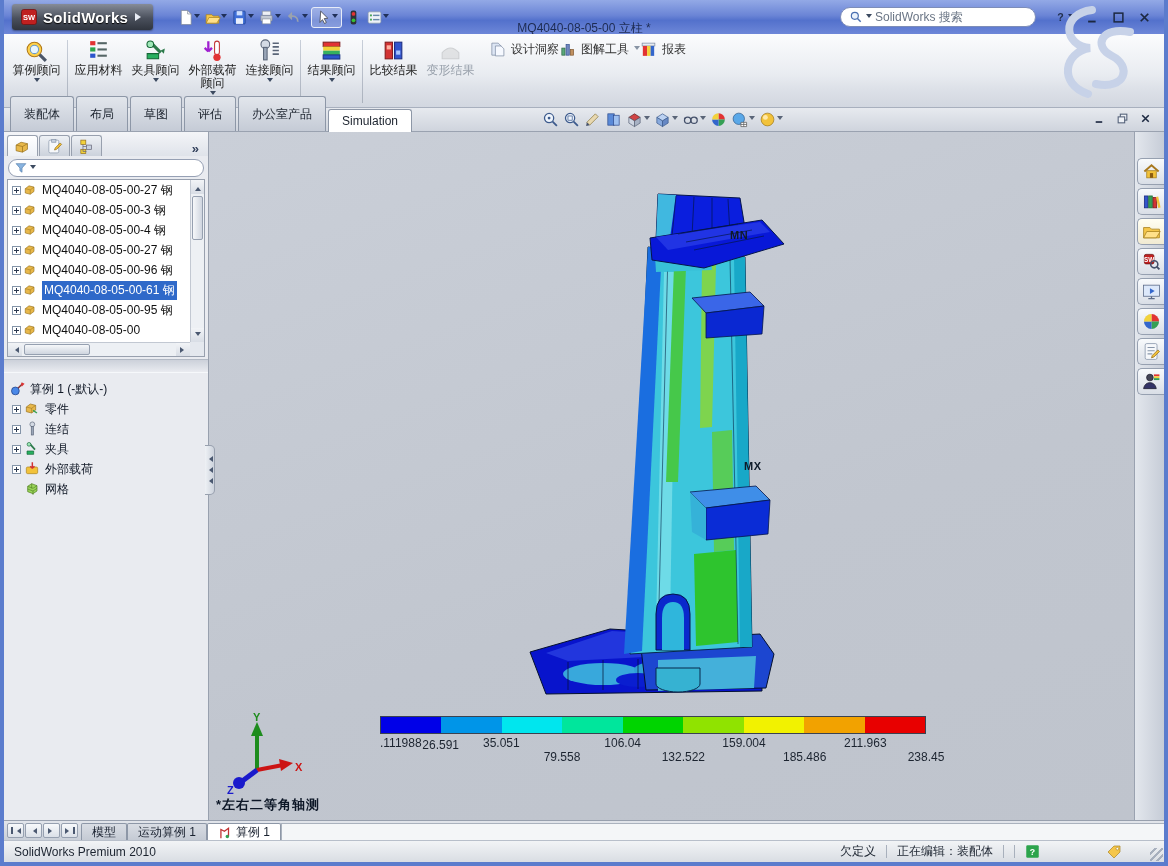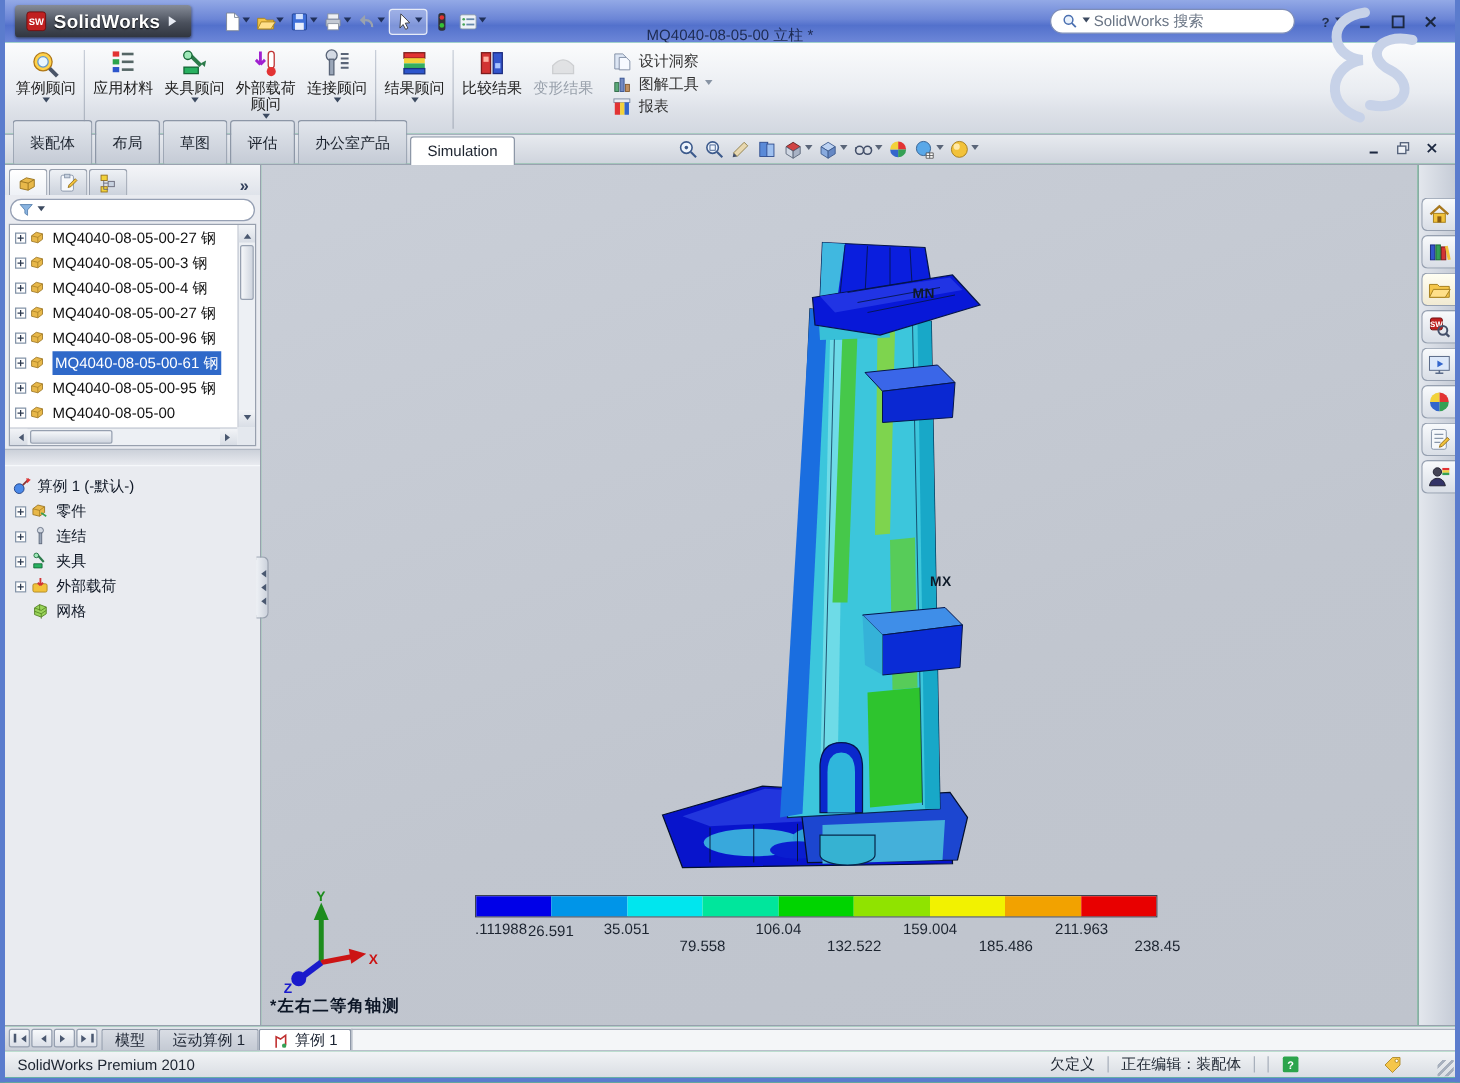--- a/index.html
+++ b/index.html
@@ -1,20 +1,20 @@
 <!DOCTYPE html>
 <html><head>
 <meta charset="utf-8">
 <style>
   html,body{margin:0;padding:0;background:#9aa6bc;}
   *{box-sizing:border-box;}
   .window{position:relative;width:1168px;height:866px;margin:0 auto;
     font-family:"Liberation Sans",sans-serif;font-size:12px;color:#222;
     border-left:4px solid #5b7ccd;border-right:4px solid #5b7ccd;border-bottom:4px solid #5b7ccd;
-    background:#22c55e;overflow:hidden;}
+    background:#404040;overflow:hidden;}
   .icon{display:inline-flex;align-items:center;justify-content:center;flex:none;}
   .icon svg{width:100%;height:100%;display:block;}
   .dd{width:0;height:0;border:3px solid transparent;border-top:4px solid #3c4a60;flex:none;}
   
   .titlebar{height:34px;background:linear-gradient(#93a9e6,#6b85d6 45%,#5371cc 60%,#6d87d8);
     display:flex;align-items:center;padding:0 8px;gap:5px;position:relative;}
   .logoblock{height:26px;background:linear-gradient(#868c98,#4a505c 55%,#30353f);
     border-radius:3px;display:flex;align-items:center;gap:5px;padding:0 8px;box-shadow:0 1px 2px rgba(0,0,0,.4);}
   .brand{color:#fff;font-size:15px;font-weight:bold;letter-spacing:.3px;text-shadow:0 1px 1px #000;}
   .logo-arrow{width:0;height:0;border:4px solid transparent;border-left:6px solid #e8ecf4;margin-left:2px;}
@@ -27,21 +27,21 @@
   .tb-right{display:flex;align-items:center;gap:3px;margin-left:8px;}
   .wbtn{display:flex;align-items:center;padding:1px 4px;}
   
   .ribbon{height:74px;background:linear-gradient(#fbfcfd,#e9ecf1 55%,#dde1e8 75%,#d2d7e0);
     display:flex;align-items:stretch;padding:2px 2px 0 4px;border-bottom:1px solid #a8b0be;position:relative;z-index:1;}
   .rbtn{width:57px;display:flex;flex-direction:column;align-items:center;padding-top:2px;text-align:center;}
   .rbtn .lbl{width:48px;line-height:13px;word-break:break-all;margin-top:1px;}
   .rbtn.disabled{color:#98a0ab;}
   .rbtn.disabled .icon{opacity:.5;filter:grayscale(.8);}
   .rsep{width:1px;background:linear-gradient(#c9cfd9,#aab1bd);margin:4px 2px;}
-  .sidecol{display:flex;flex-direction:column;justify-content:flex-start;padding:4px 0 6px;margin-left:10px;}
+  .sidecol{display:flex;flex-direction:row;justify-content:flex-start;padding:4px 0 6px;margin-left:10px;}
   .sbtn{display:flex;align-items:center;gap:5px;height:18px;color:#333;}
   .watermark{position:absolute;right:22px;top:2px;width:112px;height:128px;z-index:2;pointer-events:none;}
   
   .tabrow{height:24px;background:linear-gradient(#e7eaef,#cfd4dd);display:flex;align-items:flex-end;
     padding-left:6px;border-bottom:1px solid #9aa2b0;position:relative;z-index:1;}
   .ctab{height:35px;padding:0 13px;display:flex;align-items:center;border:1px solid #8d97a7;border-bottom:none;
     border-radius:3px 3px 0 0;background:linear-gradient(#e2e6ec,#c5cbd6);margin-right:2px;color:#1c232e;}
   .ctab.active{background:#fff;height:23px;margin-bottom:-1px;}
   .hud{position:absolute;left:538px;top:3px;display:flex;align-items:center;gap:4px;}
   .hudbtn{display:flex;align-items:center;gap:1px;}

